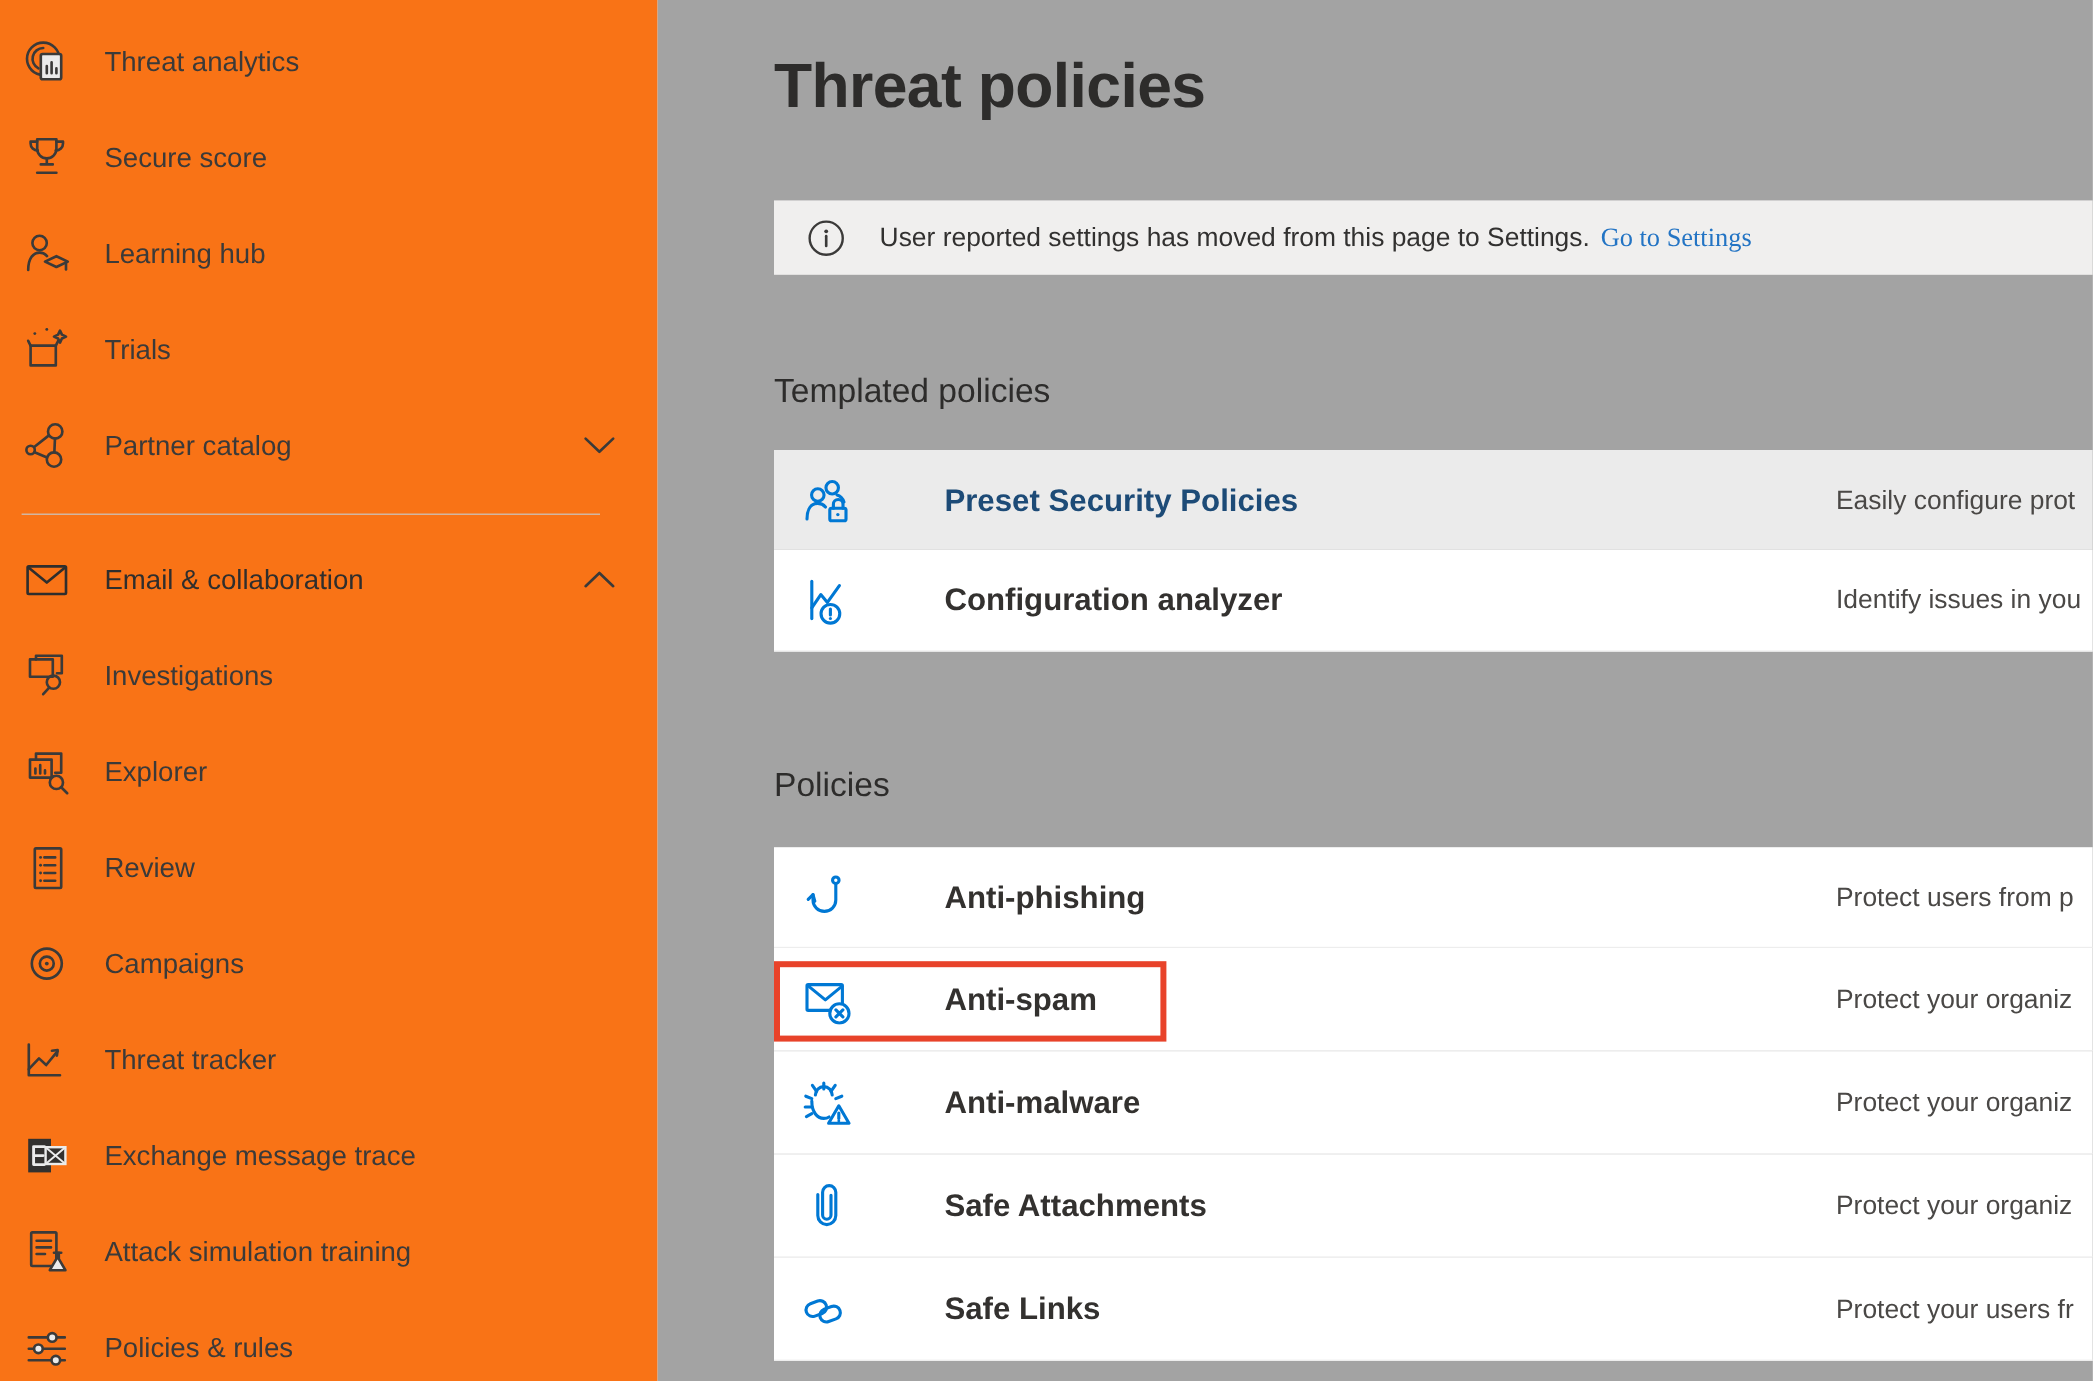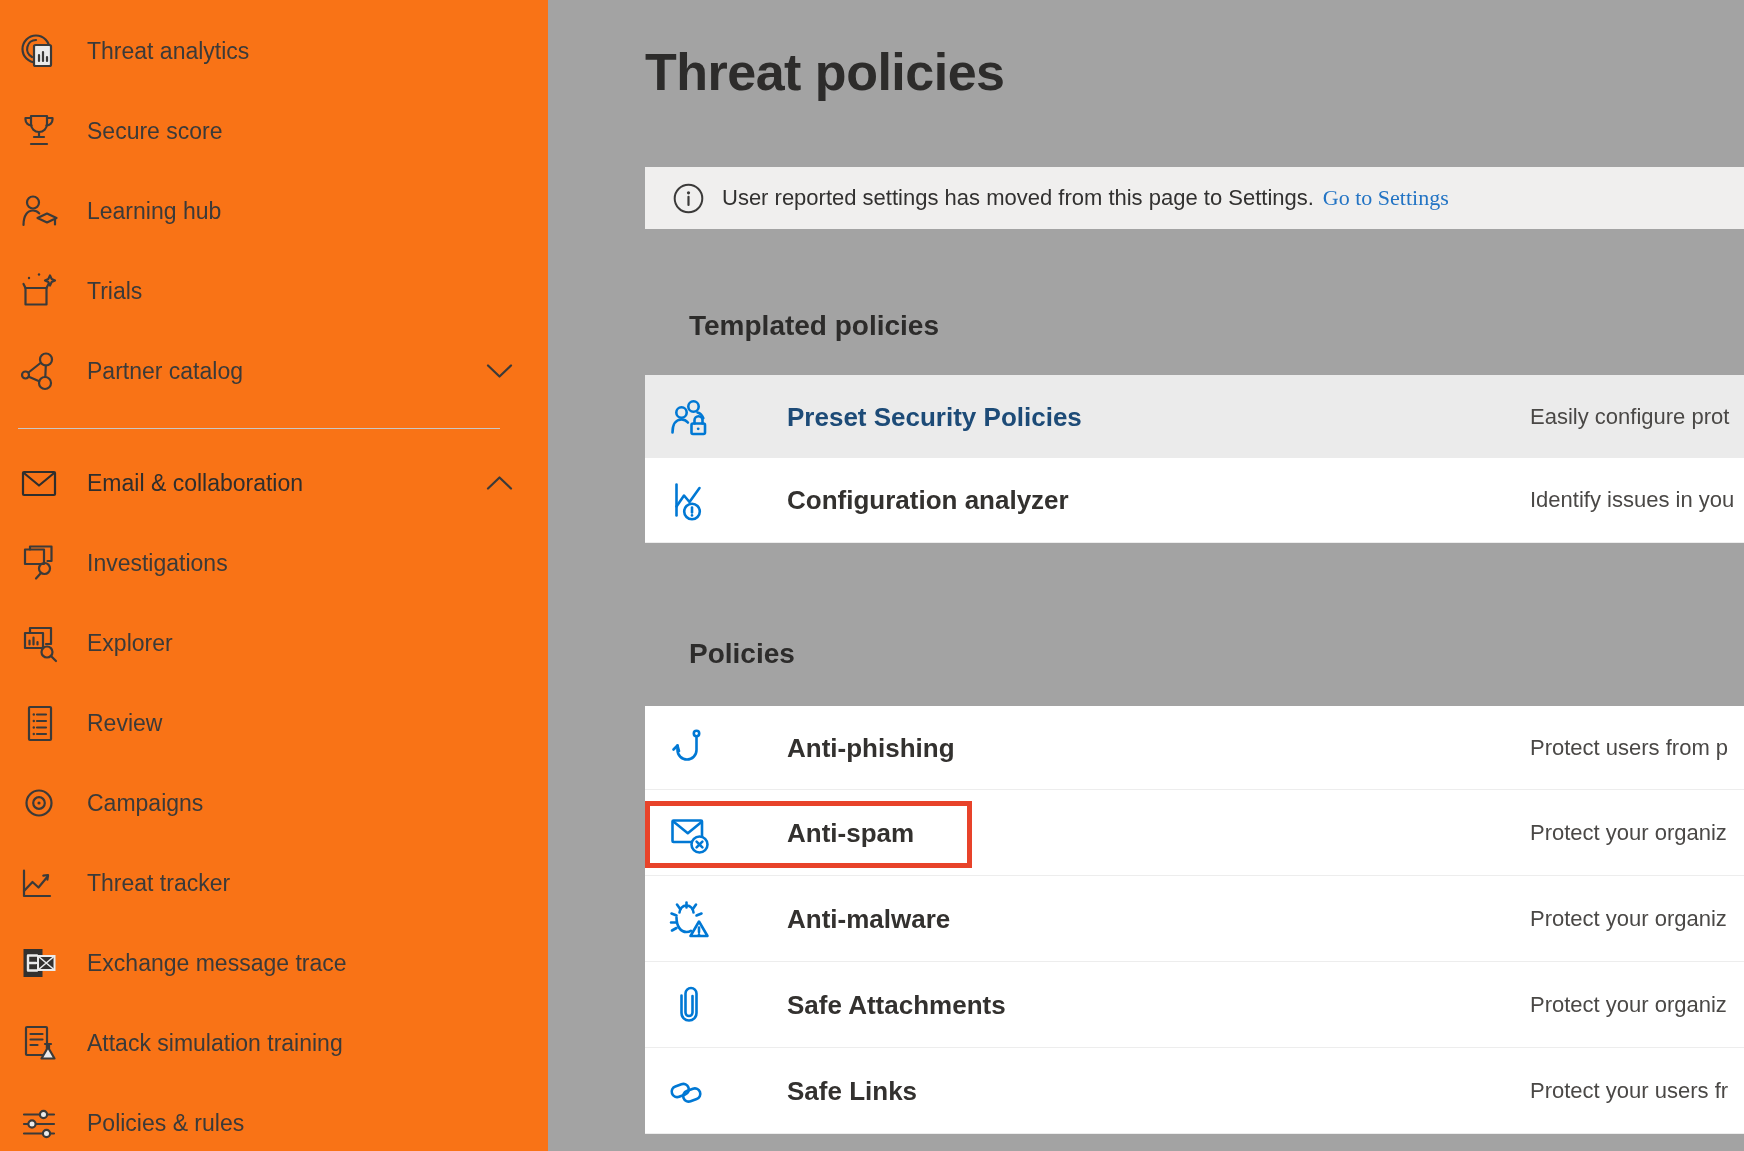--- a/index.html
+++ b/index.html
@@ -13,24 +13,24 @@
   .side-item .slabel { margin-left:26px; font-size:23px; color:#3b3a39; white-space:nowrap; }
   .side-item.bold .slabel { font-weight:400; color:#2f2e2d; }
   .side-chevron { position:absolute; left:486px; top:50%; transform:translateY(-50%); }
   .side-divider { position:absolute; left:18px; top:428px; width:482px; height:1px; background:#c9c7c5; }
 
   
   .main { position:absolute; left:548px; top:0; width:1348px; height:1151px; background:#a3a3a3; }
   .page-title { position:absolute; left:97px; top:40px; font-size:52px; line-height:64px; font-weight:700; color:#2d2c2b; letter-spacing:-0.5px; white-space:nowrap; }
   .banner { position:absolute; left:97px; top:167px; width:1099px; height:62px; background:#f0efee; display:flex; align-items:center; overflow:hidden; }
   .banner .info-wrap { margin-left:28px; flex:0 0 auto; display:flex; }
-  .banner .btext { margin-left:18px; font-size:22px; color:#323130; white-space:nowrap; }
+  .banner .btext { margin-left:29px; font-size:22px; color:#323130; white-space:nowrap; }
   .banner .blink { margin-left:9px; font-size:22px; color:#2374c4; white-space:nowrap; cursor:pointer;font-family:Liberation Serif, serif; }
 
-  .sec-heading { position:absolute; left:97px; font-size:28px; line-height:34px; font-weight:700; color:#2d2c2b; white-space:nowrap;margin-left:44px; }
+  .sec-heading { position:absolute; left:97px; font-size:28px; line-height:34px; font-weight:400; color:#2d2c2b; white-space:nowrap; }
   #heading-templated { top:309px; }
   #heading-policies  { top:637px; }
 
   .ptable { position:absolute; left:97px; width:1099px; }
   #table-templated { top:375px; }
   #table-policies  { top:706px; }
   .prow { position:relative; width:1099px; display:flex; align-items:center; overflow:hidden; cursor:pointer; background:#fff; }
   .prow .picon { width:42px; height:42px; margin-left:23px; flex:0 0 auto; display:flex; align-items:center; justify-content:center; }
   .prow .plabel { position:absolute; left:142px; top:50%; transform:translateY(-50%); font-size:26px; font-weight:700; color:#33312f; white-space:nowrap; }
   .prow .pdesc  { position:absolute; left:885px; top:50%; transform:translateY(-50%); font-size:22px; color:#4a4846; white-space:nowrap; }

